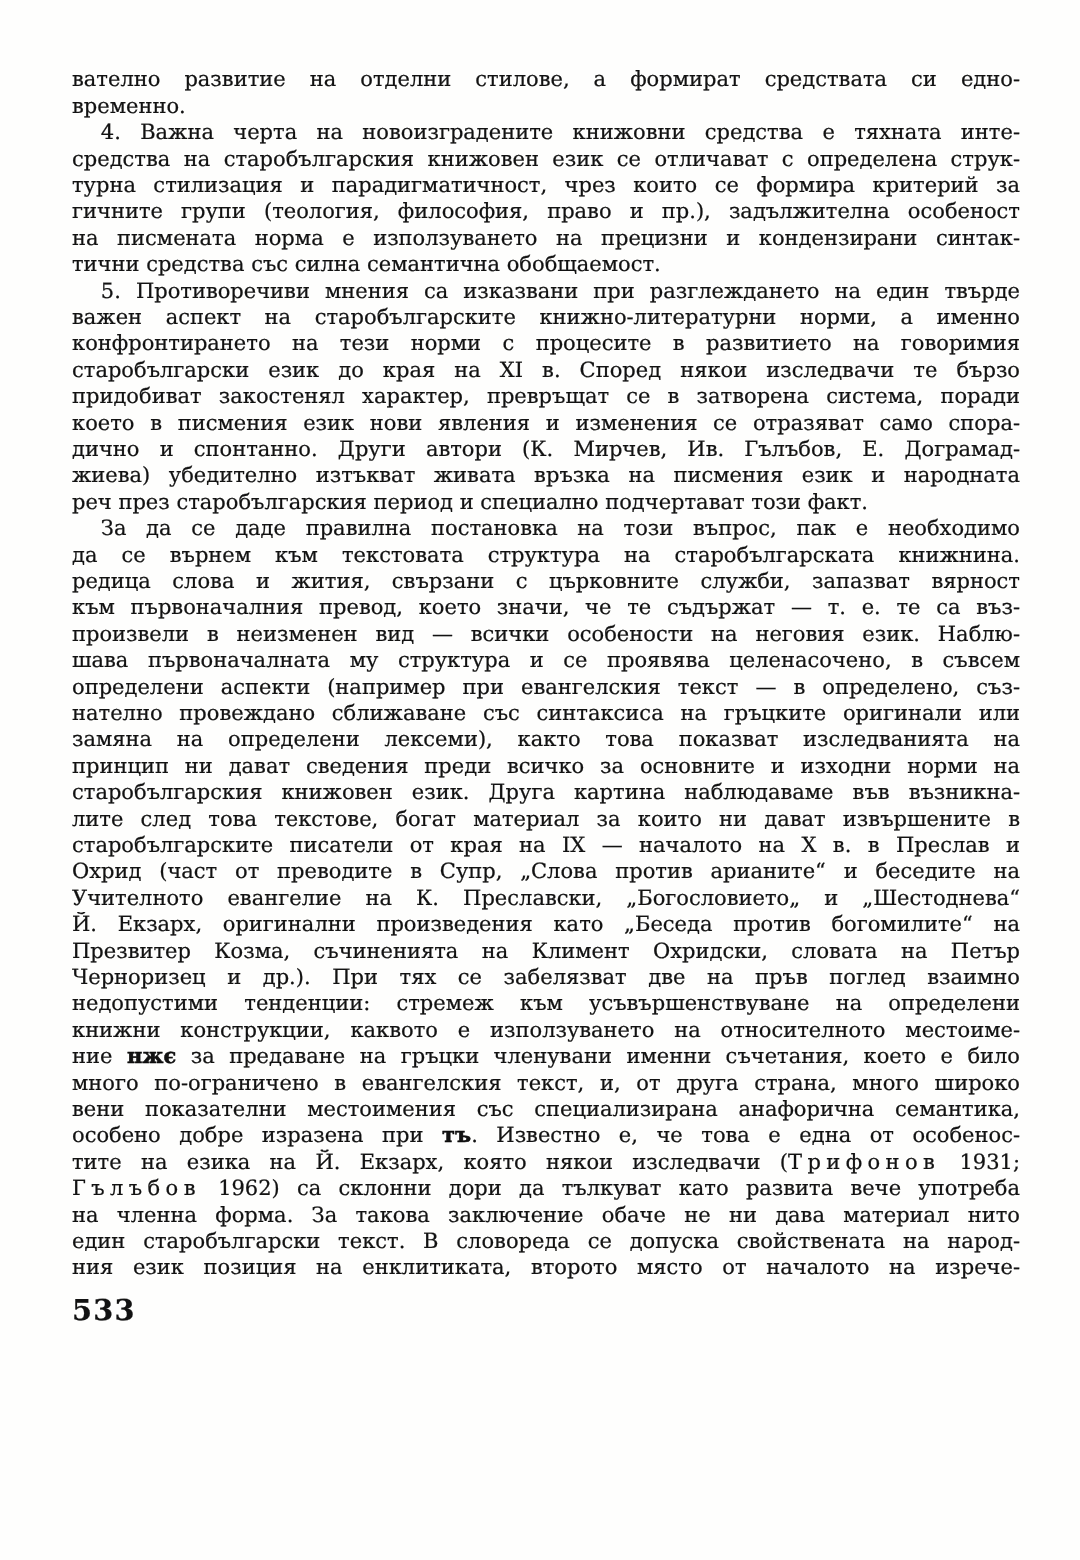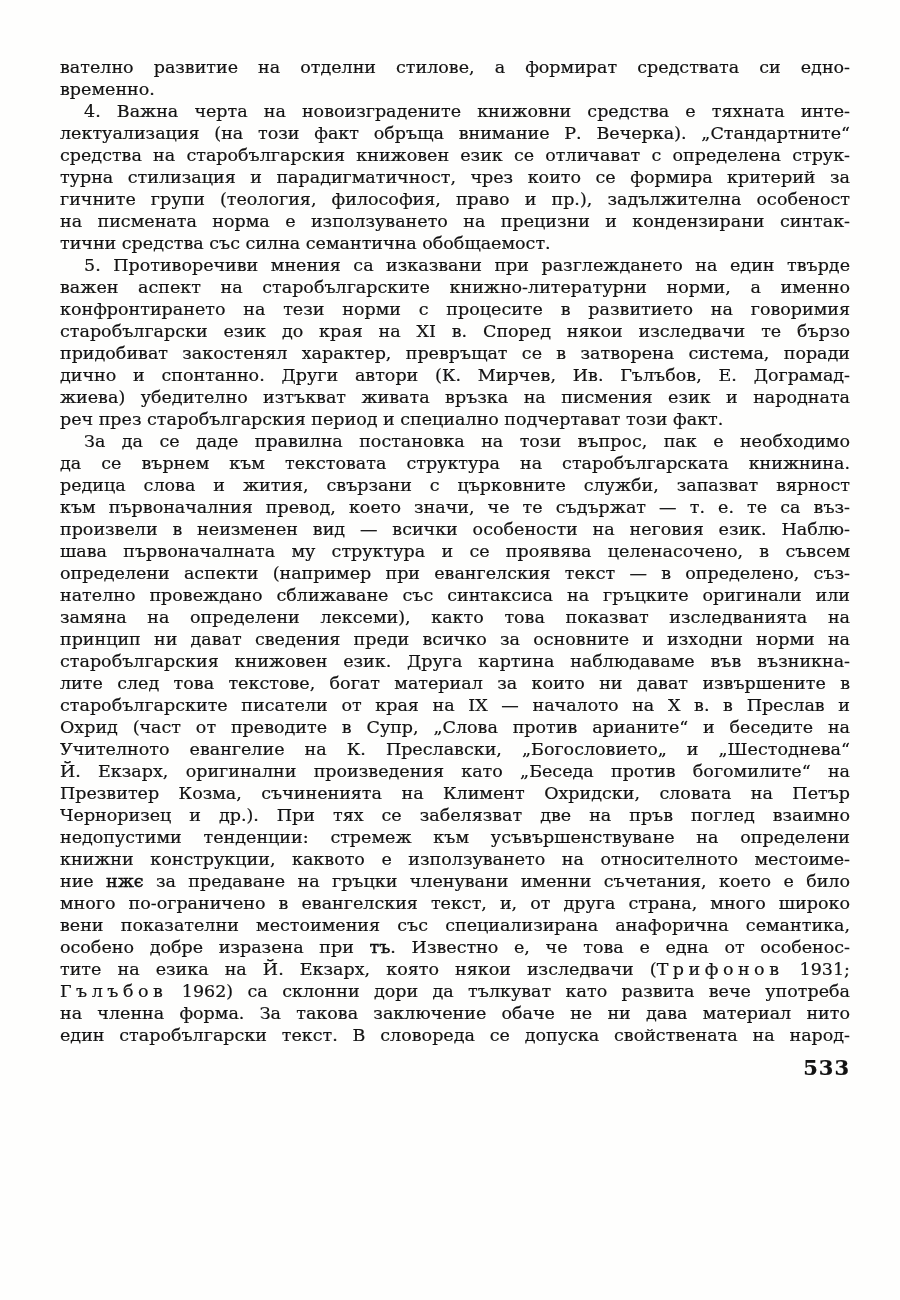--- a/index.html
+++ b/index.html
@@ -32,54 +32,54 @@
     text-align-last: justify;
     overflow: hidden;
   }
   .line.flush {
     text-align-last: left;
   }
   .line.indent {
     text-indent: 24px;
   }
   .ocs {
-    font-weight: normal;
+    font-weight: bold;
     -webkit-text-stroke: 0.4px #000;
   }
   .sp {
     letter-spacing: 4.5px;
   }
   .page-number {
     width: 790px;
-    text-align: right;
+    text-align: left;
     font-weight: bold;
-    font-size: 21px;
+    font-size: 24px;
     margin-top: 9px;
     letter-spacing: 1px;
   }
 </style>
 </head>
 <body>
 
 <div class="page">
   <div class="text-block">
       <div class="line">вателно развитие на отделни стилове, а формират средствата си едно-</div>
       <div class="line flush">временно.</div>
       <div class="line indent">4. Важна черта на новоизградените книжовни средства е тяхната инте-</div>
-      <div class="line">лектуализация (на този факт обръща внимание Р. Вечерка). „Стандартните“</div>
       <div class="line">средства на старобългарския книжовен език се отличават с определена струк-</div>
       <div class="line">турна стилизация и парадигматичност, чрез които се формира критерий за</div>
       <div class="line">гичните групи (теология, философия, право и пр.), задължителна особеност</div>
       <div class="line">на писмената норма е използуването на прецизни и кондензирани синтак-</div>
       <div class="line flush">тични средства със силна семантична обобщаемост.</div>
       <div class="line indent">5. Противоречиви мнения са изказвани при разглеждането на един твърде</div>
       <div class="line">важен аспект на старобългарските книжно-литературни норми, а именно</div>
       <div class="line">конфронтирането на тези норми с процесите в развитието на говоримия</div>
       <div class="line">старобългарски език до края на XI в. Според някои изследвачи те бързо</div>
       <div class="line">придобиват закостенял характер, превръщат се в затворена система, поради</div>
+      <div class="line">което в писмения език нови явления и изменения се отразяват само спора-</div>
       <div class="line">дично и спонтанно. Други автори (К. Мирчев, Ив. Гълъбов, Е. Дограмад-</div>
       <div class="line">жиева) убедително изтъкват живата връзка на писмения език и народната</div>
       <div class="line flush">реч през старобългарския период и специално подчертават този факт.</div>
       <div class="line indent">За да се даде правилна постановка на този въпрос, пак е необходимо</div>
       <div class="line">да се върнем към текстовата структура на старобългарската книжнина.</div>
       <div class="line">редица слова и жития, свързани с църковните служби, запазват вярност</div>
       <div class="line">към първоначалния превод, което значи, че те съдържат — т. е. те са въз-</div>
       <div class="line">произвели в неизменен вид — всички особености на неговия език. Наблю-</div>
       <div class="line">шава първоначалната му структура и се проявява целенасочено, в съвсем</div>
       <div class="line">определени аспекти (например при евангелския текст — в определено, съз-</div>
@@ -97,15 +97,16 @@
       <div class="line">недопустими тенденции: стремеж към усъвършенствуване на определени</div>
       <div class="line">книжни конструкции, каквото е използуването на относителното местоиме-</div>
       <div class="line">ние <span class="ocs">нжє</span> за предаване на гръцки членувани именни съчетания, което е било</div>
       <div class="line">много по-ограничено в евангелския текст, и, от друга страна, много широко</div>
       <div class="line">вени показателни местоимения със специализирана анафорична семантика,</div>
       <div class="line">особено добре изразена при <span class="ocs">тъ</span>. Известно е, че това е една от особенос-</div>
       <div class="line">тите на езика на Й. Екзарх, която някои изследвачи (<span class="sp">Трифонов</span> 1931;</div>
       <div class="line"><span class="sp">Гълъбов</span> 1962) са склонни дори да тълкуват като развита вече употреба</div>
       <div class="line">на членна форма. За такова заключение обаче не ни дава материал нито</div>
       <div class="line">един старобългарски текст. В словореда се допуска свойствената на народ-</div>
+      <div class="line">ния език позиция на енклитиката, второто място от началото на изрече-</div>
     </div>
   <div class="page-number">533</div>
 </div>
 
 </body></html>

